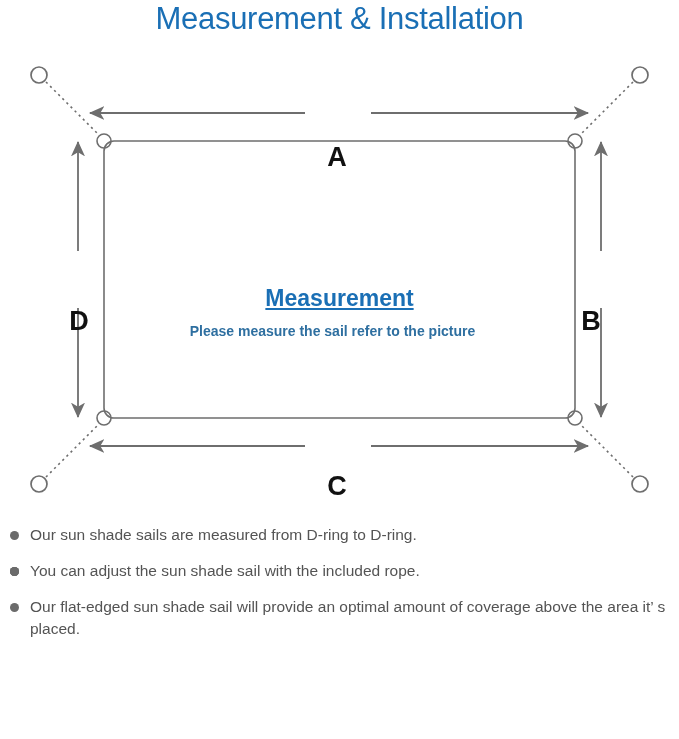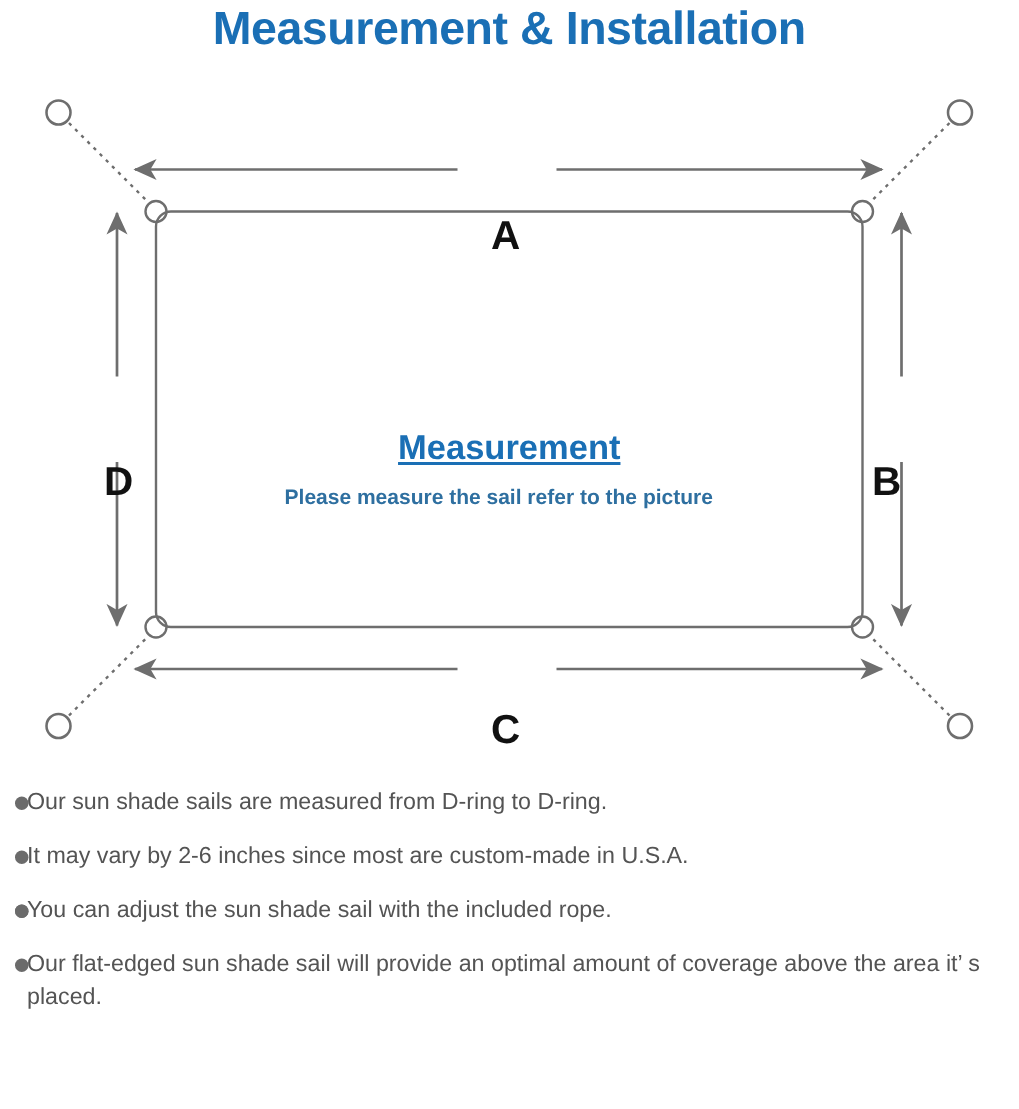--- a/index.html
+++ b/index.html
@@ -16,21 +16,21 @@
   }
 
   
   #page-title {
     position: absolute;
     top: 0px;
     left: 0;
     width: 679px;
     text-align: center;
     font-size: 31px;
-    font-weight: bold;
+    font-weight: normal;
     color: #1a6fb5;
     letter-spacing: -0.3px;
     line-height: 38px;
   }
 
   
   #diagram {
     position: absolute;
     top: 46px;
     left: 0;
@@ -85,21 +85,21 @@
     position: absolute;
     left: 0;
     top: 524px;
     width: 679px;
     padding: 0;
     margin: 0;
     list-style: none;
   }
   .note-item {
     position: relative;
-    padding-left: 18px;
+    padding-left: 30px;
     margin-bottom: 14px;
     font-size: 15.5px;
     line-height: 22px;
     color: #545454;
   }
   .note-bullet {
     position: absolute;
     left: 10px;
     top: 7px;
     width: 9px;
@@ -169,21 +169,20 @@
   <div id="sail-center-sub">Please measure the sail refer to the picture</div>
 </div>
 
 <ul id="notes-list">
   <li class="note-item">
     <span class="note-bullet"></span>
     <span>Our sun shade sails are measured from D-ring to D-ring.</span>
   </li>
   <li class="note-item">
     <span class="note-bullet"></span>
-    <span>It may vary by 2-6 inches since most are custom-made in U.S.A.</span>
   </li>
   <li class="note-item">
     <span class="note-bullet"></span>
   </li>
   <li class="note-item">
     <span class="note-bullet"></span>
     <span>You can adjust the sun shade sail with the included rope.</span>
   </li>
   <li class="note-item">
     <span class="note-bullet"></span>

